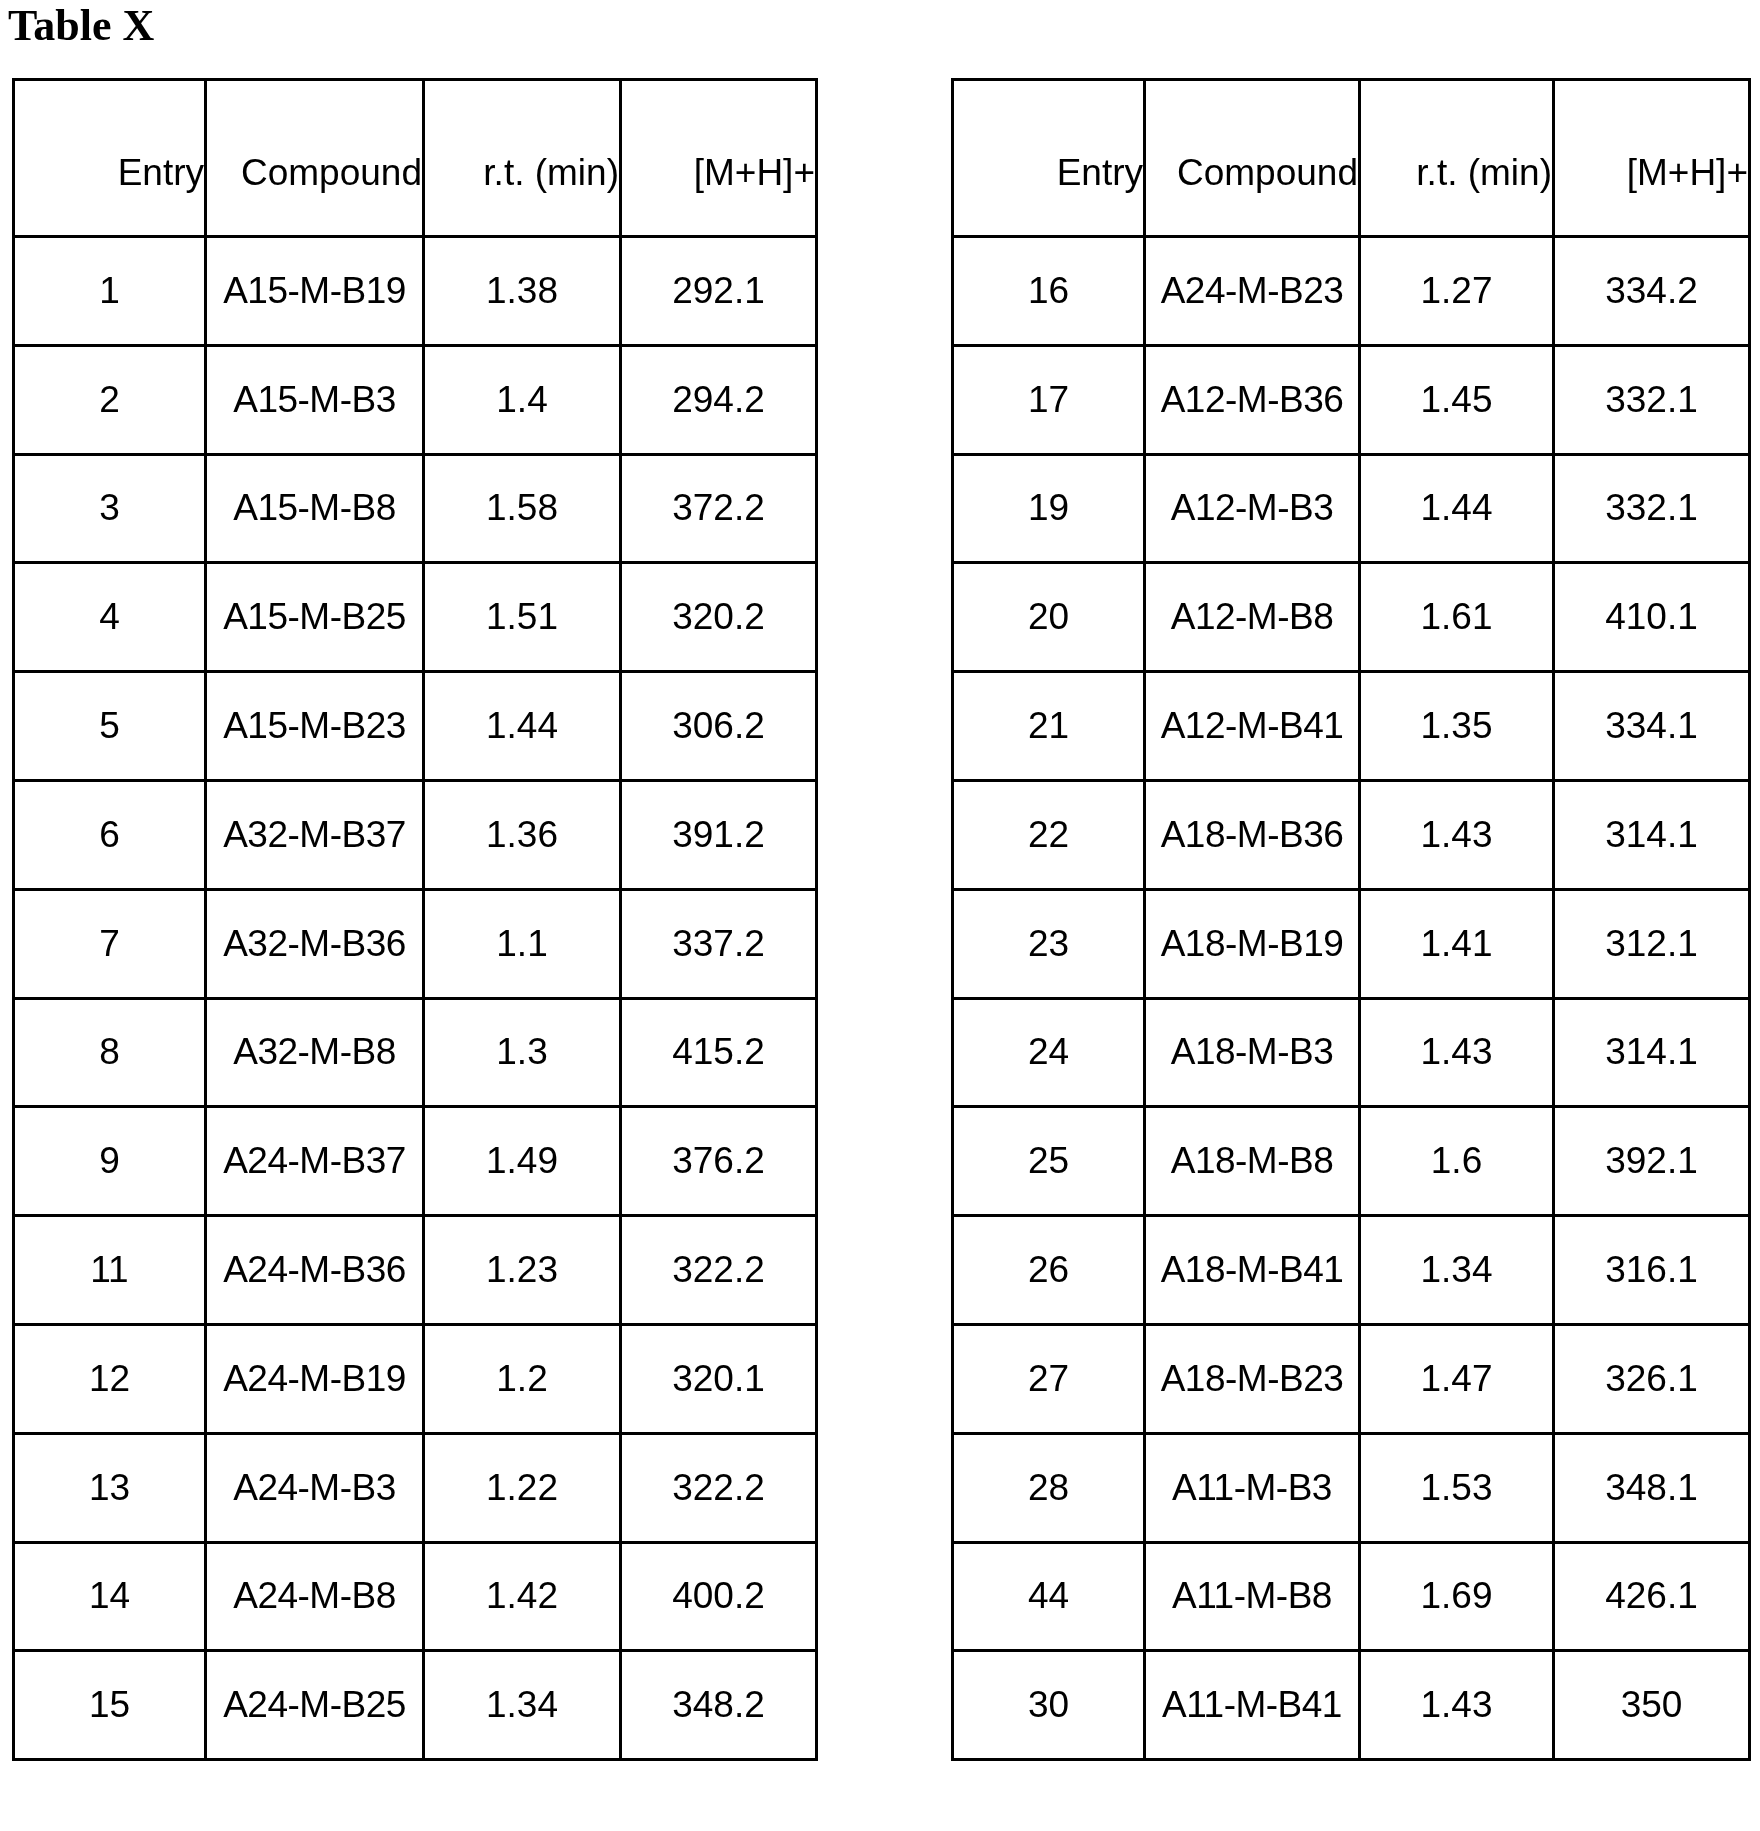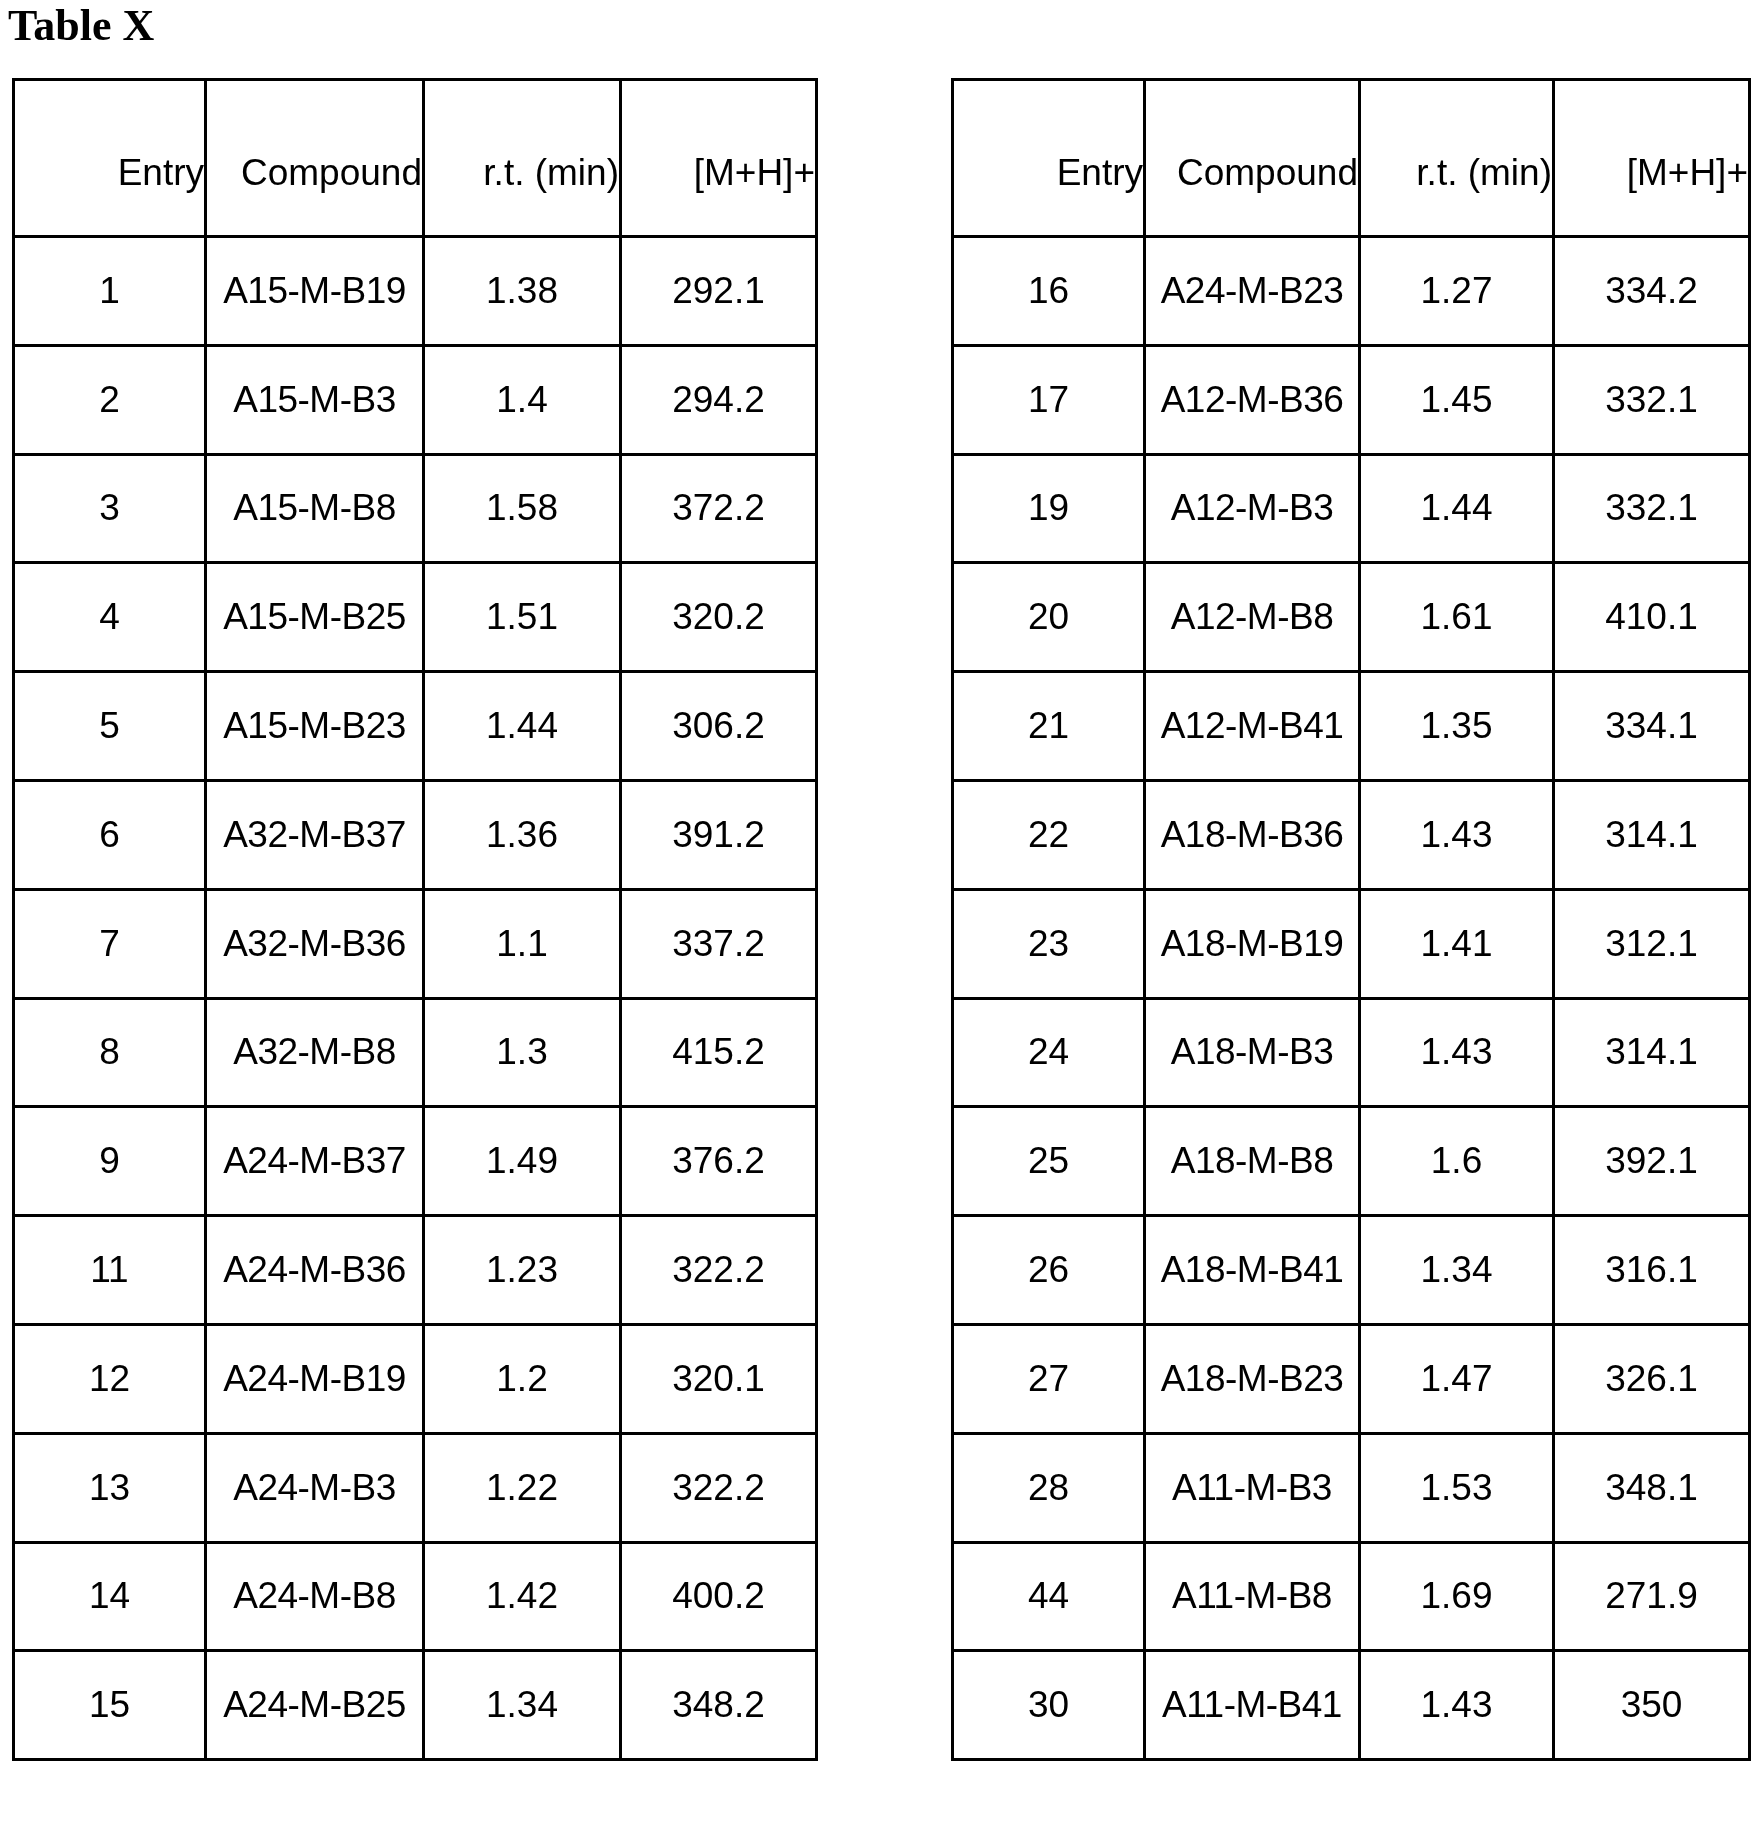--- a/index.html
+++ b/index.html
@@ -228,21 +228,21 @@
       <tr>
         <td>28</td>
         <td class="compound">A11-M-B3</td>
         <td>1.53</td>
         <td>348.1</td>
       </tr>
       <tr>
         <td>44</td>
         <td class="compound">A11-M-B8</td>
         <td>1.69</td>
-        <td>271.9</td>
+        <td>426.1</td>
       </tr>
       <tr>
         <td>30</td>
         <td class="compound">A11-M-B41</td>
         <td>1.43</td>
         <td>350</td>
       </tr>
     </tbody>
 </table>
 

